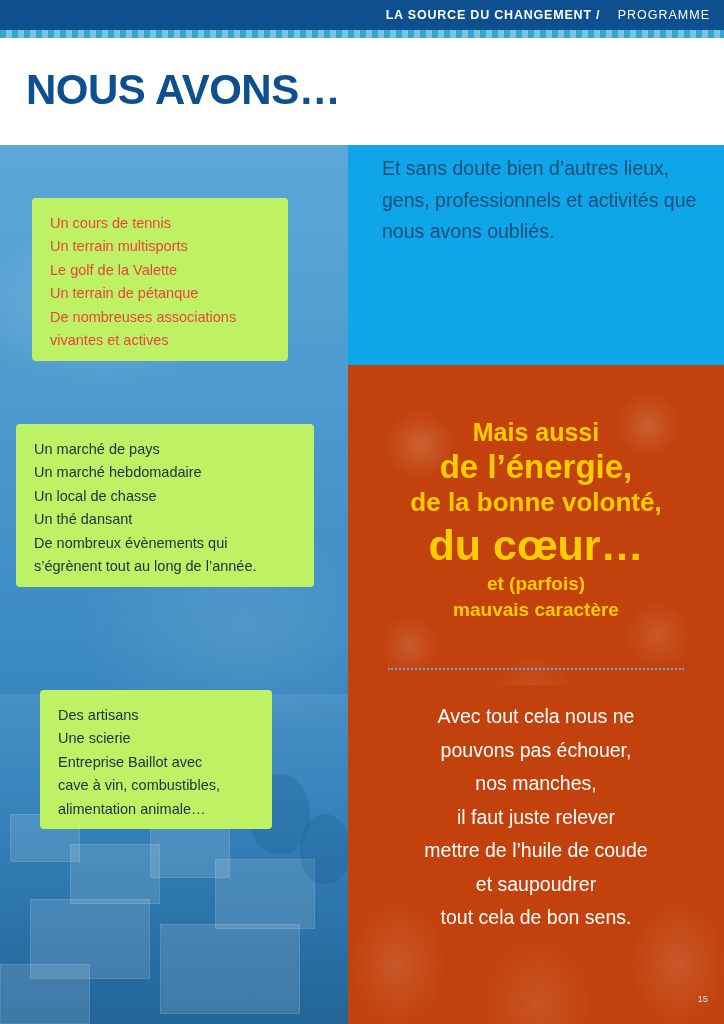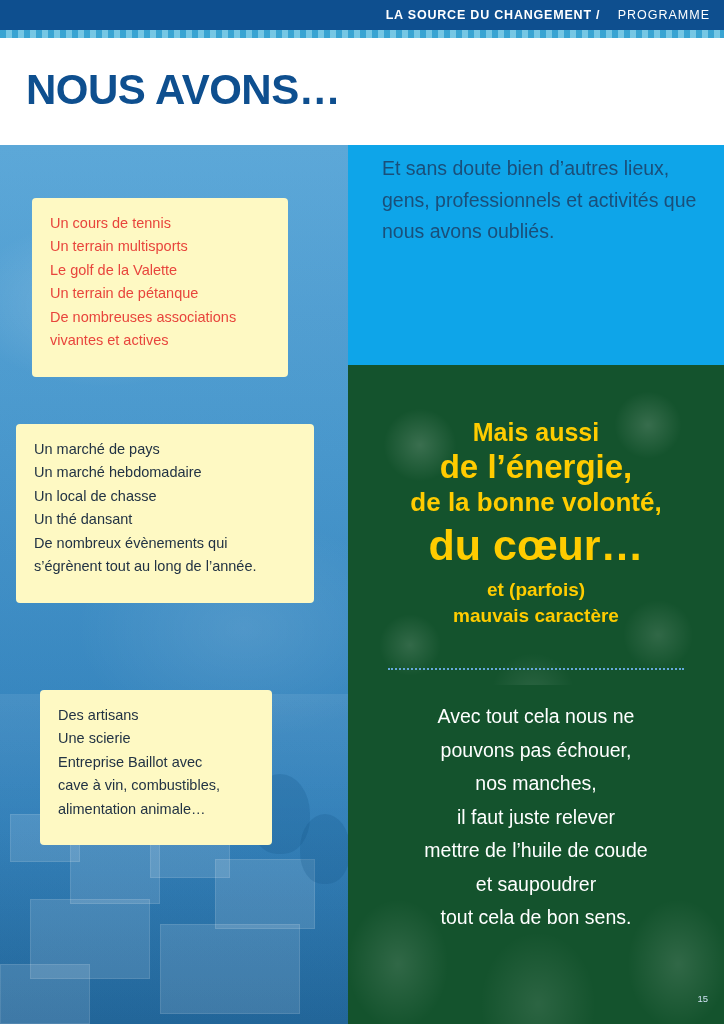--- a/index.html
+++ b/index.html
@@ -85,23 +85,23 @@
   }
   .photo-col .tree {
     position: absolute;
     border-radius: 50% 50% 45% 45%;
     background: rgba(20,80,130,0.22);
   }
 
   
   .card {
     position: absolute;
-    background: #fef9c3;
+    background: #bef264;
     border-radius: 4px;
-    padding: 14px 18px 24px 18px;
+    padding: 14px 18px 8px 18px;
     line-height: 1.62;
     font-size: 14.5px;
   }
   .card.red { color: #e8453c; }
   .card.dark { color: #223344; }
 
   #card-sports { top: 198px; left: 32px; width: 256px; }
   #card-market { top: 424px; left: 16px; width: 298px; }
   #card-crafts { top: 690px; left: 40px; width: 232px; }
 
@@ -121,21 +121,21 @@
     font-size: 19.5px;
     line-height: 1.62;
     color: #1a4f7a;
   }
 
   
   .right-blue {
     position: absolute;
     top: 365px; left: 348px;
     width: 376px; height: 659px;
-    background: #14532d;
+    background: #c2410c;
     overflow: hidden;
   }
   .right-blue::before {
     content: "";
     position: absolute;
     top: 0; left: 0; width: 376px; height: 320px;
     background:
       radial-gradient(circle 52px at 72px 80px, rgba(255,255,255,0.16), transparent 70%),
       radial-gradient(circle 48px at 300px 60px, rgba(255,255,255,0.15), transparent 70%),
       radial-gradient(circle 44px at 62px 280px, rgba(255,255,255,0.13), transparent 70%),
@@ -155,21 +155,21 @@
     position: absolute;
     top: 52px; left: 0; width: 376px;
     text-align: center;
     color: #ffcc00;
     font-weight: bold;
   }
   .hero .l1 { font-size: 25px; line-height: 1.25; }
   .hero .l2 { font-size: 33px; line-height: 1.18; }
   .hero .l3 { font-size: 26px; line-height: 1.22; }
   .hero .l4 { font-size: 43px; line-height: 1.22; }
-  .hero .l5 { font-size: 19px; line-height: 1.35; margin-top: 6px; }
+  .hero .l5 { font-size: 19px; line-height: 1.35; }
   .hero .l6 { font-size: 19px; line-height: 1.35; }
 
   .dotted-sep {
     position: absolute;
     top: 303px; left: 40px;
     width: 296px; height: 2px;
     border-top: 2px dotted #66a9dd;
   }
 
   .closing {

